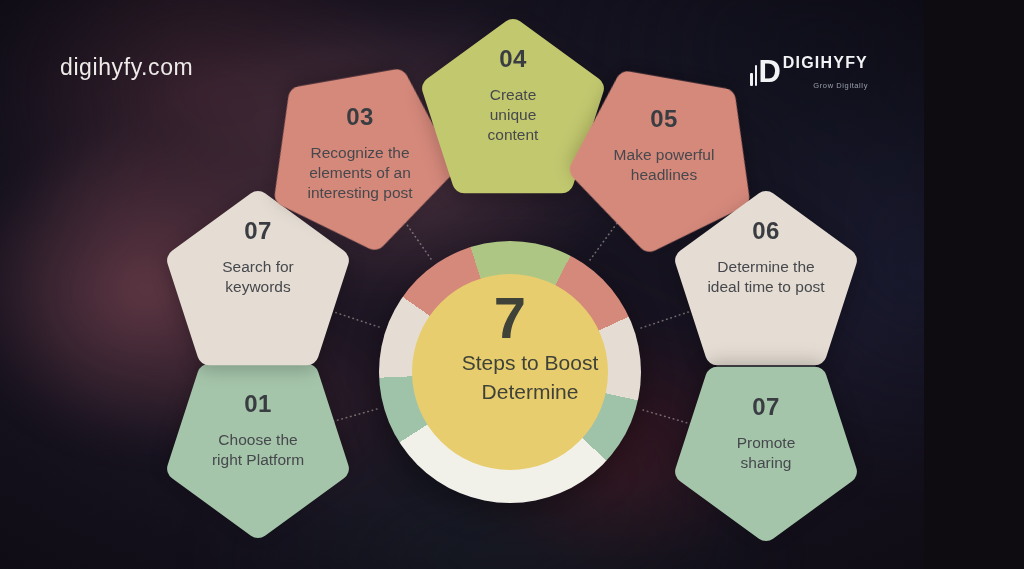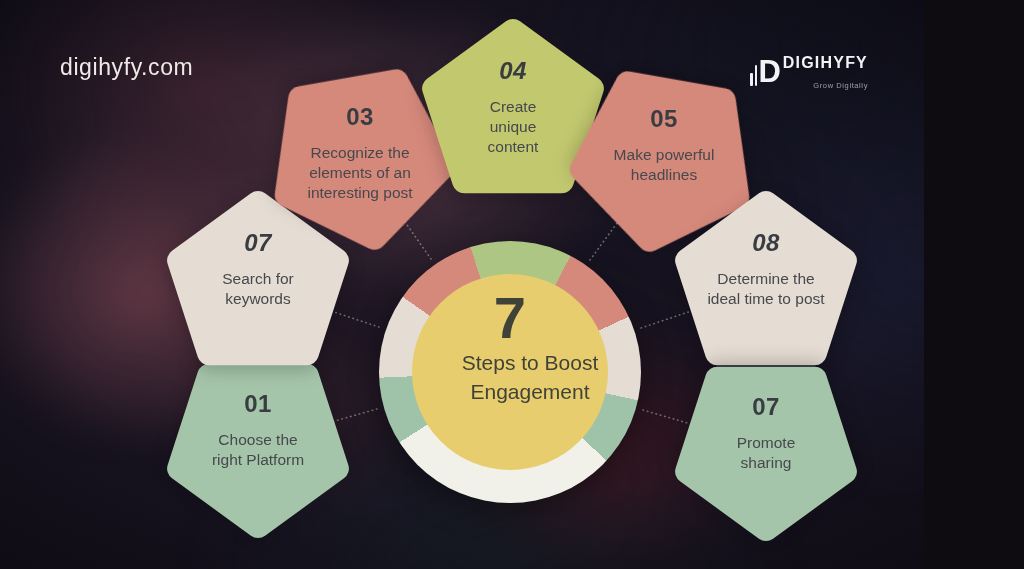--- a/index.html
+++ b/index.html
@@ -70,21 +70,21 @@
   .pent{position:absolute;width:210px;height:210px;}
   .pent svg{position:absolute;left:0;top:0;width:210px;height:210px;filter:drop-shadow(0 5px 9px rgba(0,0,0,.22));}
   .pent polygon{stroke-width:24;stroke-linejoin:round;}
   .pent.c-green  polygon{fill:var(--c-green,#a5c5aa); stroke:var(--c-green,#a5c5aa);}
   .pent.c-cream  polygon{fill:var(--c-cream,#e5ddd3); stroke:var(--c-cream,#e5ddd3);}
   .pent.c-salmon polygon{fill:var(--c-salmon,#d5897b);stroke:var(--c-salmon,#d5897b);}
   .pent.c-olive  polygon{fill:var(--c-olive,#c2c86e); stroke:var(--c-olive,#c2c86e);}
   .pent-text{position:relative;width:210px;height:210px;display:flex;flex-direction:column;align-items:center;text-align:center;box-sizing:border-box;}
   .num{font-size:24px;font-weight:700;letter-spacing:.5px;color:var(--c-number_dark,#393d42);}
   .lbl{margin-top:12px;font-size:15.5px;line-height:1.28;color:var(--c-label_dark,#46484d);}
-  .pent.up  .num{margin-top:48px;font-style:italic;}
+  .pent.up  .num{margin-top:36px;}
   .pent.inv .num{margin-top:52px;}
 
   .p01{left:153px;top:338px;} .p01 svg{transform:rotate(180deg);} .p01 .lbl{max-width:112px;}
   .p02{left:153px;top:181px;} .p02 .lbl{max-width:120px;}
   .p03{left:255px;top:51px;}  .p03 svg{transform:rotate(170deg);} .p03 .lbl{max-width:152px;}
   .p04{left:408px;top:9px;}   .p04 .lbl{max-width:92px;}
   .p05{left:559px;top:53px;}  .p05 svg{transform:rotate(190deg);} .p05 .lbl{max-width:118px;}
   .p06{left:661px;top:181px;} .p06 .lbl{max-width:128px;}
   .p07{left:661px;top:341px;} .p07 svg{transform:rotate(180deg);} .p07 .lbl{max-width:108px;}
 </style>
@@ -119,21 +119,21 @@
       <line x1="590" y1="260" x2="631" y2="204"></line>
       <line x1="641" y1="328" x2="706" y2="306"></line>
       <line x1="643" y1="410" x2="708" y2="429"></line>
     </g>
   </svg>
 
   <div class="ring"></div>
   <div class="core">
     <div class="core-number">7</div>
     <div class="core-title">Steps to Boost</div>
-    <div class="core-title">Engagement</div>
+    <div class="core-title">Determine</div>
   </div>
 
   <div class="pent p01 inv c-green">
     <svg viewBox="-105 -105 210 210">
         <polygon points="0,-83 78.9,-25.6 48.8,67.2 -48.8,67.2 -78.9,-25.6"></polygon>
       </svg>
     <div class="pent-text">
       <div class="num">01</div>
       <div class="lbl">Choose the right Platform</div>
     </div>
@@ -177,21 +177,21 @@
       <div class="num">05</div>
       <div class="lbl">Make powerful headlines</div>
     </div>
   </div>
 
   <div class="pent p06 up c-cream">
     <svg viewBox="-105 -105 210 210">
         <polygon points="0,-83 78.9,-25.6 48.8,67.2 -48.8,67.2 -78.9,-25.6"></polygon>
       </svg>
     <div class="pent-text">
-      <div class="num">08</div>
+      <div class="num">06</div>
       <div class="lbl">Determine the ideal time to post</div>
     </div>
   </div>
 
   <div class="pent p07 inv c-green">
     <svg viewBox="-105 -105 210 210">
         <polygon points="0,-83 78.9,-25.6 48.8,67.2 -48.8,67.2 -78.9,-25.6"></polygon>
       </svg>
     <div class="pent-text">
       <div class="num">07</div>

